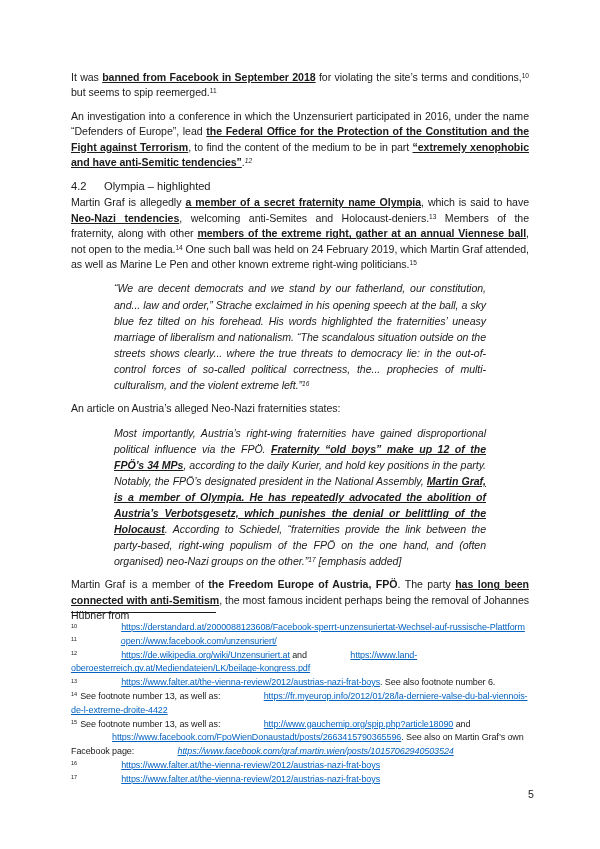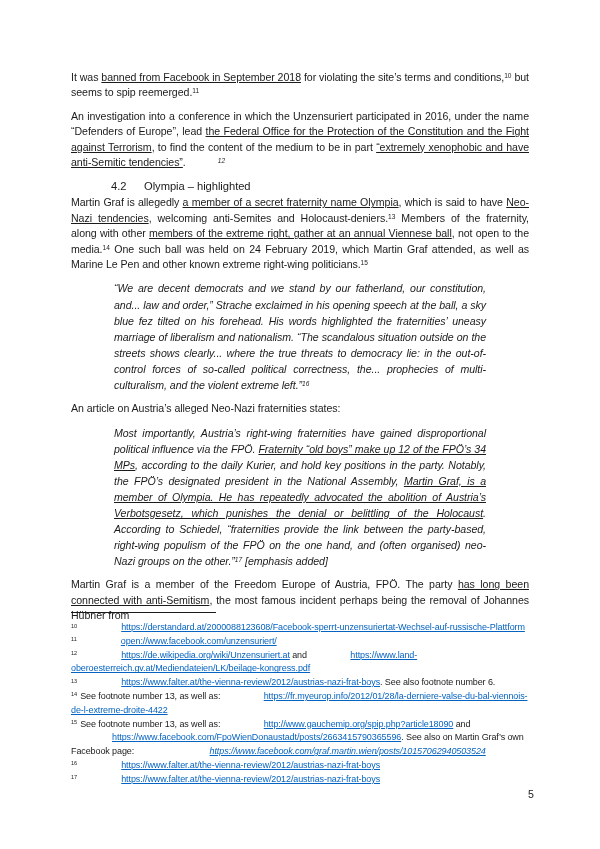--- a/index.html
+++ b/index.html
@@ -12,25 +12,25 @@
     overflow:hidden;
   }
   .doc-body{
     position:absolute;top:70px;left:71px;width:458px;
     font-size:10.6px;line-height:15.4px;
     text-align:justify;
     letter-spacing:-0.05px;
   }
   .para{margin:0 0 8px 0;}
   .heading{margin:4px 0 1px 0;font-size:11.2px;line-height:16px;text-align:left;}
-  .hnum{display:inline-block;width:33px;margin-left:40px;}
+  .hnum{display:inline-block;width:33px;}
   .quote{margin:0 43px 8px 43px;font-style:italic;line-height:16.1px;}
-  .b{font-weight:400;}
+  .b{font-weight:700;}
   .u{text-decoration:underline;}
-  .i{font-style:italic;margin-left:32px;}
+  .i{font-style:italic;}
   .sup{font-size:0.62em;position:relative;top:-0.45em;line-height:0;letter-spacing:0;}
   .fn-area{position:absolute;left:71px;top:612px;width:459px;}
   .fn-sep{width:145px;border-top:1.3px solid #1b1b1b;margin:0 0 8px 0;}
   .fn{font-size:9px;line-height:13.8px;letter-spacing:-0.1px;text-align:left;overflow-wrap:break-word;}
   .fnum{margin-right:3px;}
   .lnk{color:#0563c1;text-decoration:underline;cursor:pointer;padding-left:41px;}
   .pagenum{position:absolute;top:788px;right:66px;font-size:10.6px;color:#1b1b1b;}
 </style>
 </head>
 <body>

